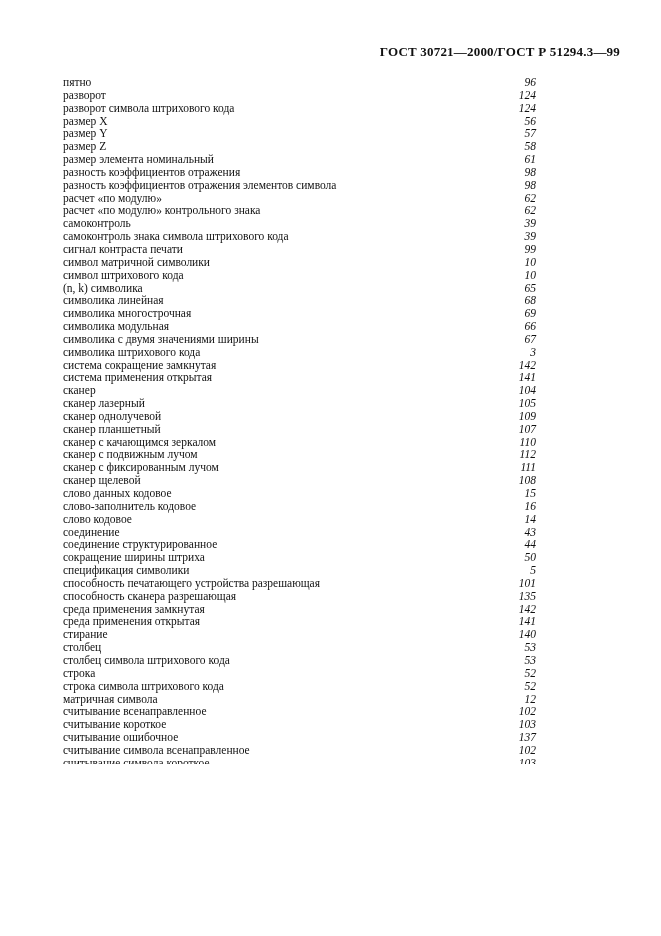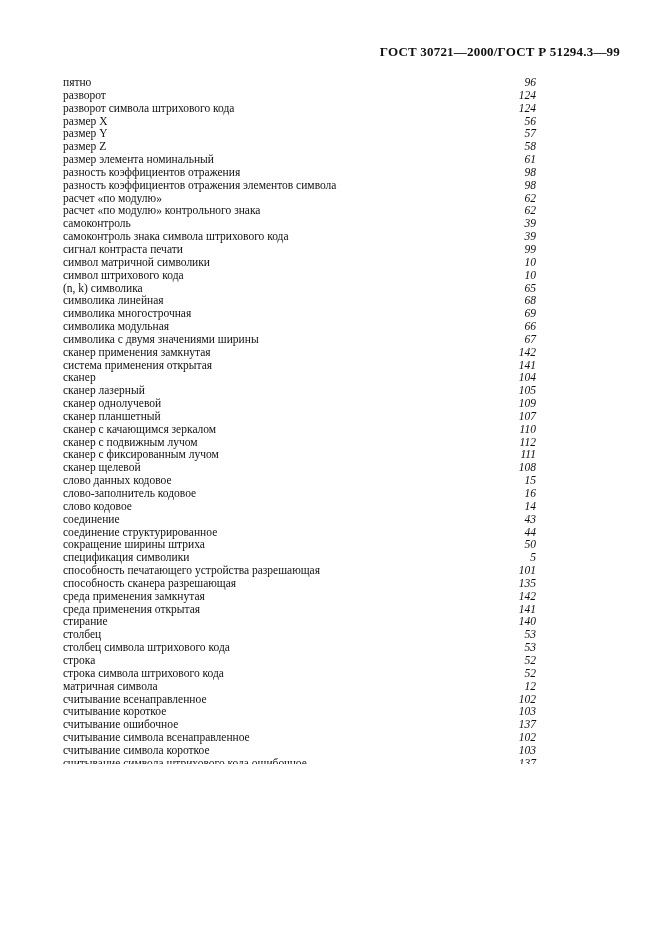--- a/index.html
+++ b/index.html
@@ -166,23 +166,27 @@
     <div class="index-row">
       <span class="term">символика модульная</span>
       <span class="pagenum">66</span>
     </div>
 
     <div class="index-row">
       <span class="term">символика с двумя значениями ширины</span>
       <span class="pagenum">67</span>
     </div>
 
-
-    <div class="index-row">
-      <span class="term">сканер применения замкнутая</span>
+    <div class="index-row">
+      <span class="term">символика штрихового кода</span>
+      <span class="pagenum">3</span>
+    </div>
+
+    <div class="index-row">
+      <span class="term">система сокращение замкнутая</span>
       <span class="pagenum">142</span>
     </div>
 
     <div class="index-row">
       <span class="term">система применения открытая</span>
       <span class="pagenum">141</span>
     </div>
 
     <div class="index-row">
       <span class="term">сканер</span>

